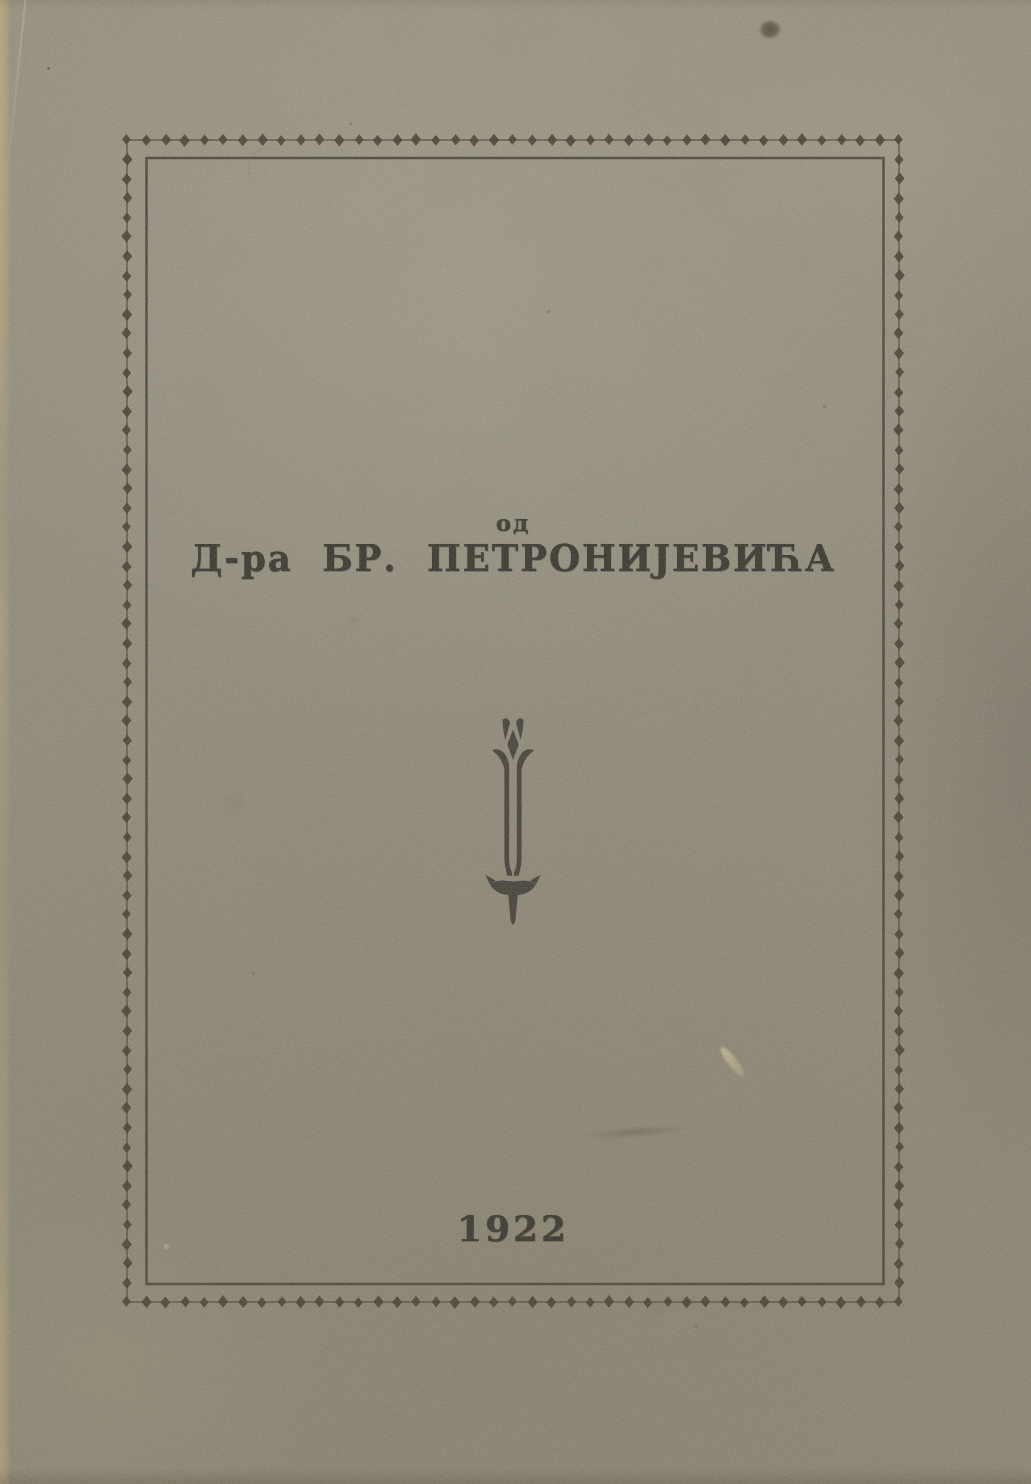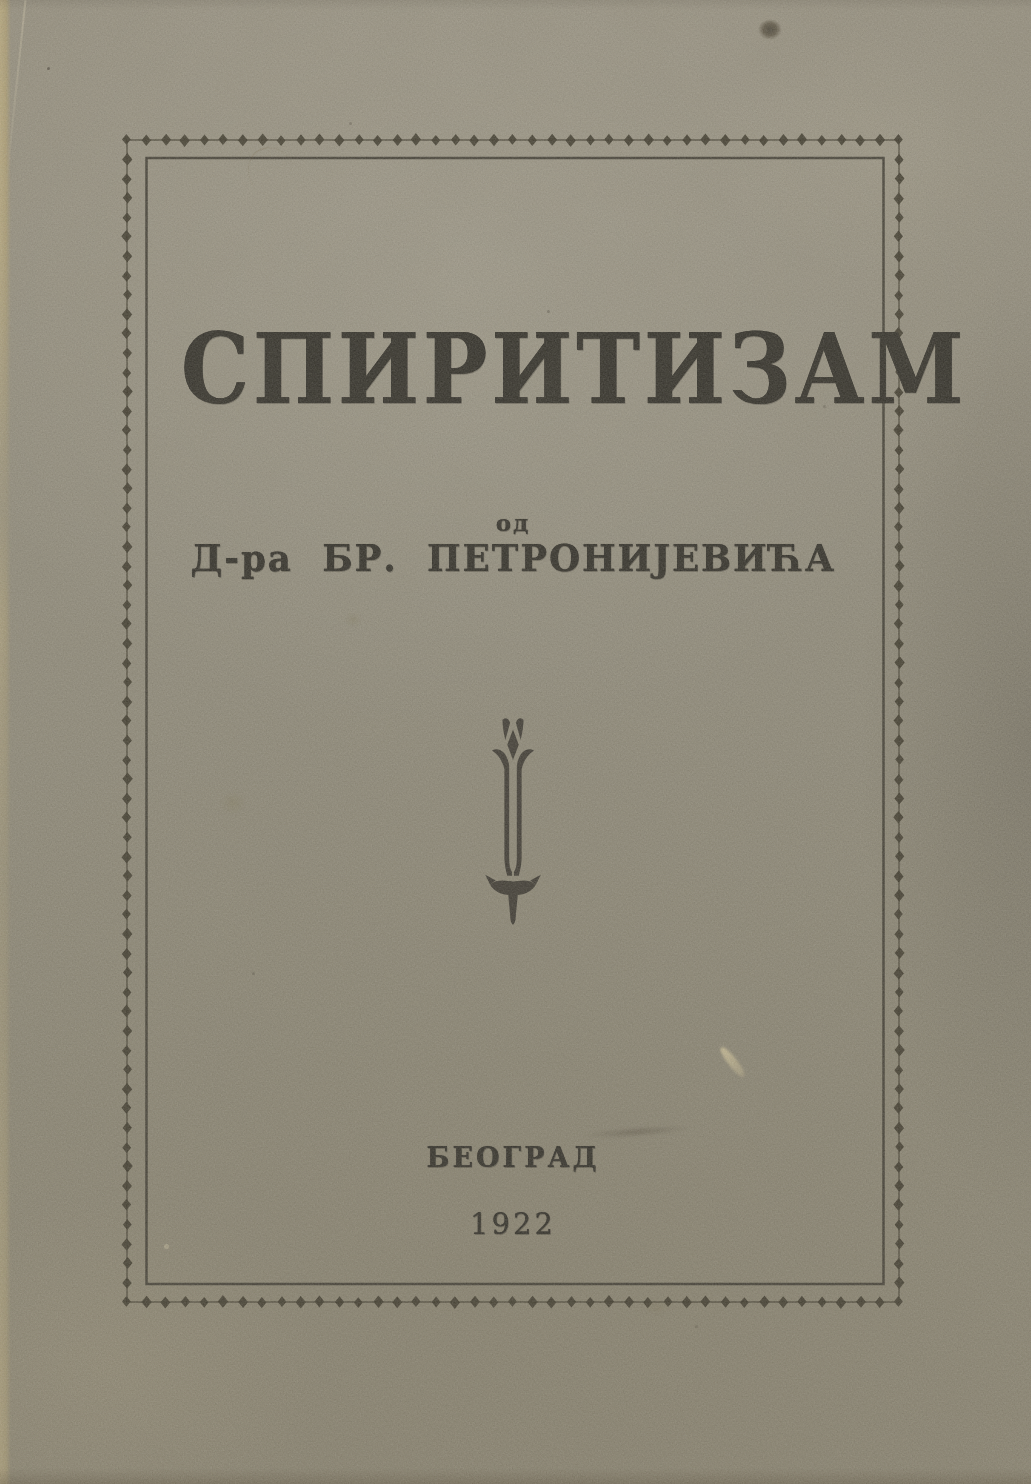--- a/index.html
+++ b/index.html
@@ -51,21 +51,21 @@
   .byline-band .squeeze{font-size:23px;font-weight:bold;letter-spacing:2px;}
   .author-band{top:539px;}
   .author-band .squeeze{
     font-size:38px;font-weight:bold;letter-spacing:2px;word-spacing:16px;transform:scaleX(.94);
   }
   .city-band{top:1144px;}
   .city-band .squeeze{font-size:27px;font-weight:bold;letter-spacing:3px;}
   .imprint-band{top:1177px;}
   .imprint-band .squeeze{font-size:30px;font-weight:bold;letter-spacing:2px;transform:scaleX(.92);}
   .year-band{top:1210px;}
-  .year-band .squeeze{font-size:29px;font-weight:normal;letter-spacing:3px;}
+  .year-band .squeeze{font-size:36px;font-weight:bold;letter-spacing:3px;}
   
   .ornament{position:absolute;left:484px;top:716px;width:58px;height:222px;opacity:.92;}
   
   .blemish{position:absolute;pointer-events:none;}
   .dark-spot{
     left:758px;top:19px;width:24px;height:21px;border-radius:50%;
     background:radial-gradient(closest-side, #3e392e 0%, #544c3c 55%, rgba(84,76,60,0) 100%);
     filter:blur(.6px);opacity:.85;
   }
   .smudge{
@@ -110,23 +110,20 @@
 <body>
 
 <div class="cover">
 
   <svg class="border-layer" width="1031" height="1484" viewBox="0 0 1031 1484" aria-hidden="true">
     <rect x="127" y="140" width="772" height="1162" fill="none" stroke="#464235" stroke-width="1.5" opacity=".85"></rect>
     <path id="diamond-chain" fill="#393528" opacity=".92" d="M126.4 134.0 L130.8 139.4 L126.4 144.8 L122.0 139.4 Z M146.3 134.6 L151.0 140.3 L146.3 146.0 L141.7 140.3 Z M166.2 133.7 L171.1 139.7 L166.2 145.7 L161.3 139.7 Z M184.6 134.3 L189.8 140.6 L184.6 146.9 L179.4 140.6 Z M204.5 134.6 L208.9 140.0 L204.5 145.4 L200.1 140.0 Z M222.9 133.7 L227.6 139.4 L222.9 145.1 L218.3 139.4 Z M242.8 134.3 L247.7 140.3 L242.8 146.3 L237.9 140.3 Z M262.7 133.4 L267.9 139.7 L262.7 146.0 L257.6 139.7 Z M281.1 135.2 L285.5 140.6 L281.1 146.0 L276.7 140.6 Z M301.0 134.3 L305.6 140.0 L301.0 145.7 L296.4 140.0 Z M319.4 133.4 L324.3 139.4 L319.4 145.4 L314.5 139.4 Z M339.3 134.0 L344.4 140.3 L339.3 146.6 L334.2 140.3 Z M359.2 134.3 L363.6 139.7 L359.2 145.1 L354.8 139.7 Z M377.6 134.9 L382.2 140.6 L377.6 146.3 L372.9 140.6 Z M397.5 134.0 L402.4 140.0 L397.5 146.0 L392.6 140.0 Z M415.9 133.1 L421.0 139.4 L415.9 145.7 L410.8 139.4 Z M435.8 134.9 L440.2 140.3 L435.8 145.7 L431.4 140.3 Z M455.7 134.0 L460.4 139.7 L455.7 145.4 L451.1 139.7 Z M474.1 134.6 L479.0 140.6 L474.1 146.6 L469.2 140.6 Z M494.0 133.7 L499.1 140.0 L494.0 146.3 L488.9 140.0 Z M512.4 134.0 L516.8 139.4 L512.4 144.8 L508.0 139.4 Z M532.3 134.6 L536.9 140.3 L532.3 146.0 L527.6 140.3 Z M552.2 133.7 L557.1 139.7 L552.2 145.7 L547.3 139.7 Z M570.6 134.3 L575.8 140.6 L570.6 146.9 L565.5 140.6 Z M590.5 134.6 L594.9 140.0 L590.5 145.4 L586.1 140.0 Z M608.9 133.7 L613.5 139.4 L608.9 145.1 L604.3 139.4 Z M628.8 134.3 L633.7 140.3 L628.8 146.3 L623.9 140.3 Z M648.7 133.4 L653.9 139.7 L648.7 146.0 L643.6 139.7 Z M667.1 135.2 L671.5 140.6 L667.1 146.0 L662.7 140.6 Z M687.0 134.3 L691.6 140.0 L687.0 145.7 L682.4 140.0 Z M705.4 133.4 L710.3 139.4 L705.4 145.4 L700.5 139.4 Z M725.3 134.0 L730.4 140.3 L725.3 146.6 L720.1 140.3 Z M745.2 134.3 L749.6 139.7 L745.2 145.1 L740.8 139.7 Z M763.6 134.9 L768.3 140.6 L763.6 146.3 L759.0 140.6 Z M783.5 134.0 L788.4 140.0 L783.5 146.0 L778.6 140.0 Z M801.9 133.1 L807.0 139.4 L801.9 145.7 L796.8 139.4 Z M821.8 134.9 L826.2 140.3 L821.8 145.7 L817.4 140.3 Z M841.7 134.0 L846.4 139.7 L841.7 145.4 L837.1 139.7 Z M860.1 134.6 L865.0 140.6 L860.1 146.6 L855.2 140.6 Z M880.0 133.7 L885.1 140.0 L880.0 146.3 L874.9 140.0 Z M898.4 134.0 L902.8 139.4 L898.4 144.8 L894.0 139.4 Z M899.0 154.0 L903.6 159.7 L899.0 165.3 L894.4 159.7 Z M899.6 172.5 L904.5 178.4 L899.6 184.4 L894.7 178.4 Z M898.7 192.4 L903.9 198.7 L898.7 205.0 L893.6 198.7 Z M899.3 212.1 L903.7 217.5 L899.3 222.8 L894.9 217.5 Z M898.4 230.6 L903.0 236.2 L898.4 241.9 L893.8 236.2 Z M899.0 250.5 L903.9 256.5 L899.0 262.5 L894.1 256.5 Z M899.6 269.0 L904.8 275.3 L899.6 281.5 L894.5 275.3 Z M898.7 290.2 L903.1 295.5 L898.7 300.9 L894.3 295.5 Z M899.3 308.6 L903.9 314.3 L899.3 320.0 L894.6 314.3 Z M898.4 327.1 L903.3 333.1 L898.4 339.0 L893.5 333.1 Z M899.0 347.1 L904.1 353.3 L899.0 359.6 L893.9 353.3 Z M899.6 366.7 L904.0 372.1 L899.6 377.5 L895.2 372.1 Z M898.7 386.7 L903.4 392.4 L898.7 398.0 L894.1 392.4 Z M899.3 405.2 L904.2 411.1 L899.3 417.1 L894.4 411.1 Z M898.4 423.6 L903.5 429.9 L898.4 436.2 L893.3 429.9 Z M899.0 444.8 L903.4 450.2 L899.0 455.5 L894.6 450.2 Z M899.6 463.3 L904.3 468.9 L899.6 474.6 L895.0 468.9 Z M898.7 483.2 L903.6 489.2 L898.7 495.2 L893.8 489.2 Z M899.3 501.7 L904.4 508.0 L899.3 514.2 L894.1 508.0 Z M898.4 521.4 L902.8 526.7 L898.4 532.1 L894.0 526.7 Z M899.0 541.3 L903.6 547.0 L899.0 552.7 L894.4 547.0 Z M899.6 559.8 L904.5 565.8 L899.6 571.7 L894.7 565.8 Z M898.7 579.8 L903.9 586.0 L898.7 592.3 L893.6 586.0 Z M899.3 599.4 L903.7 604.8 L899.3 610.2 L894.9 604.8 Z M898.4 617.9 L903.0 623.6 L898.4 629.2 L893.8 623.6 Z M899.0 637.9 L903.9 643.8 L899.0 649.8 L894.1 643.8 Z M899.6 656.3 L904.8 662.6 L899.6 668.9 L894.5 662.6 Z M898.7 677.5 L903.1 682.9 L898.7 688.2 L894.3 682.9 Z M899.3 696.0 L903.9 701.6 L899.3 707.3 L894.6 701.6 Z M898.4 714.4 L903.3 720.4 L898.4 726.4 L893.5 720.4 Z M899.0 734.4 L904.1 740.7 L899.0 746.9 L893.9 740.7 Z M899.6 754.1 L904.0 759.4 L899.6 764.8 L895.2 759.4 Z M898.7 774.0 L903.4 779.7 L898.7 785.4 L894.1 779.7 Z M899.3 792.5 L904.2 798.5 L899.3 804.4 L894.4 798.5 Z M898.4 811.0 L903.5 817.2 L898.4 823.5 L893.3 817.2 Z M899.0 832.1 L903.4 837.5 L899.0 842.9 L894.6 837.5 Z M899.6 850.6 L904.3 856.3 L899.6 861.9 L895.0 856.3 Z M898.7 870.6 L903.6 876.5 L898.7 882.5 L893.8 876.5 Z M899.3 889.0 L904.4 895.3 L899.3 901.6 L894.1 895.3 Z M898.4 908.7 L902.8 914.1 L898.4 919.4 L894.0 914.1 Z M899.0 928.7 L903.6 934.3 L899.0 940.0 L894.4 934.3 Z M899.6 947.1 L904.5 953.1 L899.6 959.1 L894.7 953.1 Z M898.7 967.1 L903.9 973.4 L898.7 979.6 L893.6 973.4 Z M899.3 986.8 L903.7 992.1 L899.3 997.5 L894.9 992.1 Z M898.4 1005.2 L903.0 1010.9 L898.4 1016.6 L893.8 1010.9 Z M899.0 1025.2 L903.9 1031.2 L899.0 1037.1 L894.1 1031.2 Z M899.6 1043.7 L904.8 1049.9 L899.6 1056.2 L894.5 1049.9 Z M898.7 1064.8 L903.1 1070.2 L898.7 1075.6 L894.3 1070.2 Z M899.3 1083.3 L903.9 1089.0 L899.3 1094.6 L894.6 1089.0 Z M898.4 1101.8 L903.3 1107.7 L898.4 1113.7 L893.5 1107.7 Z M899.0 1121.7 L904.1 1128.0 L899.0 1134.3 L893.9 1128.0 Z M899.6 1141.4 L904.0 1146.8 L899.6 1152.1 L895.2 1146.8 Z M898.7 1161.4 L903.4 1167.0 L898.7 1172.7 L894.1 1167.0 Z M899.3 1179.8 L904.2 1185.8 L899.3 1191.8 L894.4 1185.8 Z M898.4 1198.3 L903.5 1204.6 L898.4 1210.8 L893.3 1204.6 Z M899.0 1219.5 L903.4 1224.8 L899.0 1230.2 L894.6 1224.8 Z M899.6 1237.9 L904.3 1243.6 L899.6 1249.3 L895.0 1243.6 Z M898.7 1257.9 L903.6 1263.9 L898.7 1269.8 L893.8 1263.9 Z M899.3 1276.4 L904.4 1282.6 L899.3 1288.9 L894.1 1282.6 Z M898.4 1296.0 L902.8 1301.4 L898.4 1306.8 L894.0 1301.4 Z M879.7 1296.6 L884.4 1302.3 L879.7 1308.0 L875.1 1302.3 Z M861.0 1295.7 L865.9 1301.7 L861.0 1307.7 L856.1 1301.7 Z M840.8 1296.3 L846.0 1302.6 L840.8 1308.9 L835.7 1302.6 Z M822.1 1296.6 L826.5 1302.0 L822.1 1307.4 L817.7 1302.0 Z M801.9 1295.7 L806.5 1301.4 L801.9 1307.1 L797.3 1301.4 Z M783.2 1296.3 L788.1 1302.3 L783.2 1308.3 L778.3 1302.3 Z M764.5 1295.4 L769.6 1301.7 L764.5 1308.0 L759.4 1301.7 Z M744.3 1297.2 L748.7 1302.6 L744.3 1308.0 L739.9 1302.6 Z M725.6 1296.3 L730.2 1302.0 L725.6 1307.7 L720.9 1302.0 Z M705.4 1295.4 L710.3 1301.4 L705.4 1307.4 L700.5 1301.4 Z M686.7 1296.0 L691.9 1302.3 L686.7 1308.6 L681.6 1302.3 Z M668.0 1296.3 L672.4 1301.7 L668.0 1307.1 L663.6 1301.7 Z M647.8 1296.9 L652.5 1302.6 L647.8 1308.3 L643.2 1302.6 Z M629.1 1296.0 L634.0 1302.0 L629.1 1308.0 L624.2 1302.0 Z M608.9 1295.1 L614.0 1301.4 L608.9 1307.7 L603.8 1301.4 Z M590.2 1296.9 L594.6 1302.3 L590.2 1307.7 L585.8 1302.3 Z M571.5 1296.0 L576.1 1301.7 L571.5 1307.4 L566.9 1301.7 Z M551.3 1296.6 L556.2 1302.6 L551.3 1308.6 L546.4 1302.6 Z M532.6 1295.7 L537.7 1302.0 L532.6 1308.3 L527.4 1302.0 Z M512.4 1296.0 L516.8 1301.4 L512.4 1306.8 L508.0 1301.4 Z M493.7 1296.6 L498.3 1302.3 L493.7 1308.0 L489.1 1302.3 Z M475.0 1295.7 L479.9 1301.7 L475.0 1307.7 L470.1 1301.7 Z M454.8 1296.3 L459.9 1302.6 L454.8 1308.9 L449.7 1302.6 Z M436.1 1296.6 L440.5 1302.0 L436.1 1307.4 L431.7 1302.0 Z M415.9 1295.7 L420.5 1301.4 L415.9 1307.1 L411.3 1301.4 Z M397.2 1296.3 L402.1 1302.3 L397.2 1308.3 L392.3 1302.3 Z M378.5 1295.4 L383.6 1301.7 L378.5 1308.0 L373.4 1301.7 Z M358.3 1297.2 L362.7 1302.6 L358.3 1308.0 L353.9 1302.6 Z M339.6 1296.3 L344.2 1302.0 L339.6 1307.7 L334.9 1302.0 Z M319.4 1295.4 L324.3 1301.4 L319.4 1307.4 L314.5 1301.4 Z M300.7 1296.0 L305.9 1302.3 L300.7 1308.6 L295.6 1302.3 Z M282.0 1296.3 L286.4 1301.7 L282.0 1307.1 L277.6 1301.7 Z M261.8 1296.9 L266.4 1302.6 L261.8 1308.3 L257.2 1302.6 Z M243.1 1296.0 L248.0 1302.0 L243.1 1308.0 L238.2 1302.0 Z M222.9 1295.1 L228.1 1301.4 L222.9 1307.7 L217.8 1301.4 Z M204.2 1296.9 L208.6 1302.3 L204.2 1307.7 L199.8 1302.3 Z M185.5 1296.0 L190.1 1301.7 L185.5 1307.4 L180.8 1301.7 Z M165.3 1296.6 L170.2 1302.6 L165.3 1308.6 L160.4 1302.6 Z M146.6 1295.7 L151.7 1302.0 L146.6 1308.3 L141.4 1302.0 Z M126.4 1296.0 L130.8 1301.4 L126.4 1306.8 L122.0 1301.4 Z M127.0 1277.3 L131.7 1282.9 L127.0 1288.6 L122.3 1282.9 Z M127.6 1257.0 L132.5 1263.0 L127.6 1268.9 L122.7 1263.0 Z M126.7 1238.2 L131.8 1244.5 L126.7 1250.8 L121.5 1244.5 Z M127.3 1219.2 L131.7 1224.5 L127.3 1229.9 L122.9 1224.5 Z M126.4 1198.9 L131.1 1204.6 L126.4 1210.2 L121.8 1204.6 Z M127.0 1180.1 L131.9 1186.1 L127.0 1192.1 L122.1 1186.1 Z M127.6 1159.9 L132.8 1166.1 L127.6 1172.4 L122.4 1166.1 Z M126.7 1142.3 L131.1 1147.7 L126.7 1153.0 L122.3 1147.7 Z M127.3 1122.0 L131.9 1127.7 L127.3 1133.4 L122.6 1127.7 Z M126.4 1101.8 L131.3 1107.7 L126.4 1113.7 L121.5 1107.7 Z M127.0 1083.0 L132.2 1089.3 L127.0 1095.5 L121.8 1089.3 Z M127.6 1063.9 L132.0 1069.3 L127.6 1074.7 L123.2 1069.3 Z M126.7 1045.2 L131.3 1050.8 L126.7 1056.5 L122.0 1050.8 Z M127.3 1024.9 L132.2 1030.9 L127.3 1036.8 L122.4 1030.9 Z M126.4 1004.6 L131.6 1010.9 L126.4 1017.2 L121.3 1010.9 Z M127.0 987.1 L131.4 992.4 L127.0 997.8 L122.6 992.4 Z M127.6 966.8 L132.3 972.5 L127.6 978.1 L122.9 972.5 Z M126.7 948.0 L131.6 954.0 L126.7 960.0 L121.8 954.0 Z M127.3 927.8 L132.4 934.0 L127.3 940.3 L122.1 934.0 Z M126.4 908.7 L130.8 914.1 L126.4 919.4 L122.0 914.1 Z M127.0 889.9 L131.7 895.6 L127.0 901.3 L122.3 895.6 Z M127.6 869.7 L132.5 875.6 L127.6 881.6 L122.7 875.6 Z M126.7 850.9 L131.8 857.2 L126.7 863.4 L121.5 857.2 Z M127.3 831.8 L131.7 837.2 L127.3 842.6 L122.9 837.2 Z M126.4 811.6 L131.1 817.2 L126.4 822.9 L121.8 817.2 Z M127.0 792.8 L131.9 798.8 L127.0 804.7 L122.1 798.8 Z M127.6 772.5 L132.8 778.8 L127.6 785.1 L122.4 778.8 Z M126.7 755.0 L131.1 760.3 L126.7 765.7 L122.3 760.3 Z M127.3 734.7 L131.9 740.4 L127.3 746.0 L122.6 740.4 Z M126.4 714.4 L131.3 720.4 L126.4 726.4 L121.5 720.4 Z M127.0 695.7 L132.2 701.9 L127.0 708.2 L121.8 701.9 Z M127.6 676.6 L132.0 682.0 L127.6 687.3 L123.2 682.0 Z M126.7 657.8 L131.3 663.5 L126.7 669.2 L122.0 663.5 Z M127.3 637.6 L132.2 643.5 L127.3 649.5 L122.4 643.5 Z M126.4 617.3 L131.6 623.6 L126.4 629.8 L121.3 623.6 Z M127.0 599.7 L131.4 605.1 L127.0 610.5 L122.6 605.1 Z M127.6 579.5 L132.3 585.1 L127.6 590.8 L122.9 585.1 Z M126.7 560.7 L131.6 566.7 L126.7 572.6 L121.8 566.7 Z M127.3 540.4 L132.4 546.7 L127.3 553.0 L122.1 546.7 Z M126.4 521.4 L130.8 526.7 L126.4 532.1 L122.0 526.7 Z M127.0 502.6 L131.7 508.3 L127.0 513.9 L122.3 508.3 Z M127.6 482.3 L132.5 488.3 L127.6 494.3 L122.7 488.3 Z M126.7 463.6 L131.8 469.8 L126.7 476.1 L121.5 469.8 Z M127.3 444.5 L131.7 449.9 L127.3 455.2 L122.9 449.9 Z M126.4 424.2 L131.1 429.9 L126.4 435.6 L121.8 429.9 Z M127.0 405.5 L131.9 411.4 L127.0 417.4 L122.1 411.4 Z M127.6 385.2 L132.8 391.5 L127.6 397.7 L122.4 391.5 Z M126.7 367.6 L131.1 373.0 L126.7 378.4 L122.3 373.0 Z M127.3 347.4 L131.9 353.0 L127.3 358.7 L122.6 353.0 Z M126.4 327.1 L131.3 333.1 L126.4 339.0 L121.5 333.1 Z M127.0 308.3 L132.2 314.6 L127.0 320.9 L121.8 314.6 Z M127.6 289.3 L132.0 294.6 L127.6 300.0 L123.2 294.6 Z M126.7 270.5 L131.3 276.2 L126.7 281.8 L122.0 276.2 Z M127.3 250.2 L132.2 256.2 L127.3 262.2 L122.4 256.2 Z M126.4 230.0 L131.6 236.2 L126.4 242.5 L121.3 236.2 Z M127.0 212.4 L131.4 217.8 L127.0 223.1 L122.6 217.8 Z M127.6 192.1 L132.3 197.8 L127.6 203.5 L122.9 197.8 Z M126.7 173.4 L131.6 179.3 L126.7 185.3 L121.8 179.3 Z M127.3 153.1 L132.4 159.4 L127.3 165.6 L122.1 159.4 Z "></path>
     <rect x="146.5" y="158" width="737" height="1126" fill="none" stroke="#35322a" stroke-width="2.5" opacity=".88"></rect>
   </svg>
 
-  <div class="band title-band">
-    <span class="squeeze ink">СПИРИТИЗАМ</span>
-  </div>
 
   <div class="band byline-band">
     <span class="squeeze ink">од</span>
   </div>
 
   <div class="band author-band">
     <span class="squeeze ink">Д-ра БР. ПЕТРОНИЈЕВИЋА</span>
   </div>
 
   <svg class="ornament" viewBox="0 0 60 232" aria-hidden="true">
@@ -136,23 +133,20 @@
       <path d="M30,14 L36,30 L30,46 L24,30 Z"></path>
       <path d="M8,36 C16,32 24,38 26,52 L26,148 C26,156 27,160 29,163 L29,167 L24,167 C22,160 21,154 21,148 L21,56 C19,46 14,40 8,36 Z"></path>
       <path d="M52,36 C44,32 36,38 34,52 L34,148 C34,156 33,160 31,163 L31,167 L36,167 C38,160 39,154 39,148 L39,56 C41,46 46,40 52,36 Z"></path>
       <path d="M6,176 C14,170 22,172 30,173 C38,172 46,170 54,176 C50,183 42,187 34,187 L26,187 C18,187 10,183 6,176 Z"></path>
       <path d="M6,176 L1,166 L12,172 Z"></path>
       <path d="M54,176 L59,166 L48,172 Z"></path>
       <path d="M25,187 L35,187 L33,208 C33,215 31,218 30,218 C29,218 27,215 27,208 Z"></path>
     </g>
   </svg>
 
-  <div class="band city-band">
-    <span class="squeeze ink">БЕОГРАД</span>
-  </div>
 
 
   <div class="band year-band">
     <span class="squeeze ink">1922</span>
   </div>
 
   <div class="blemish dark-spot"></div>
   <div class="blemish smudge"></div>
   <div class="blemish light-streak"></div>
   <div class="blemish olive-stain-a"></div>

